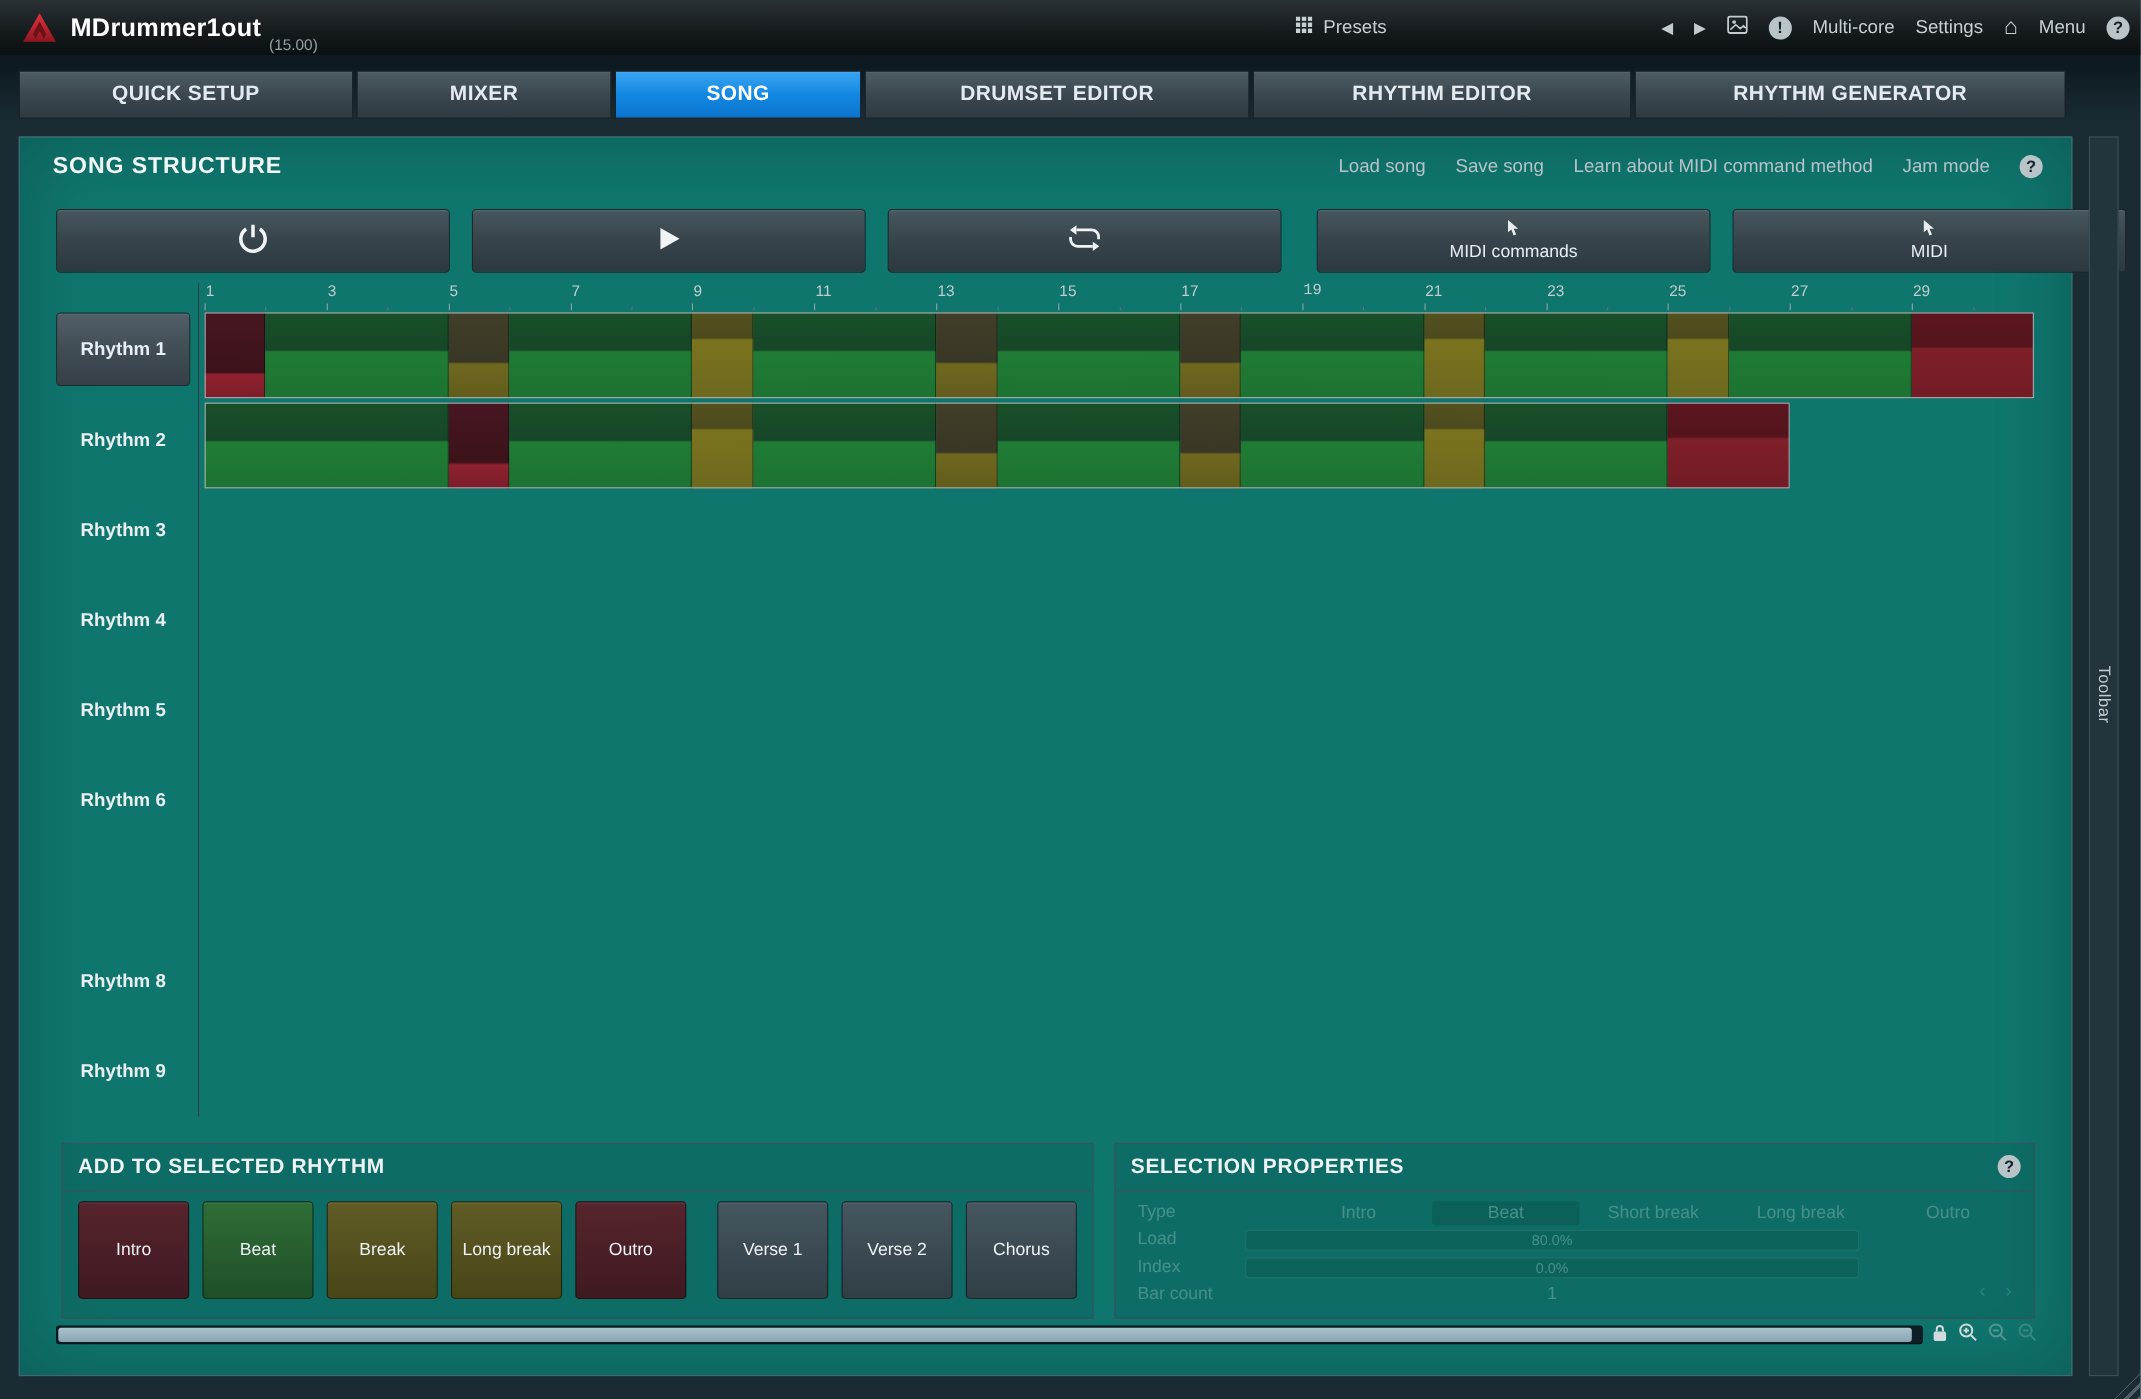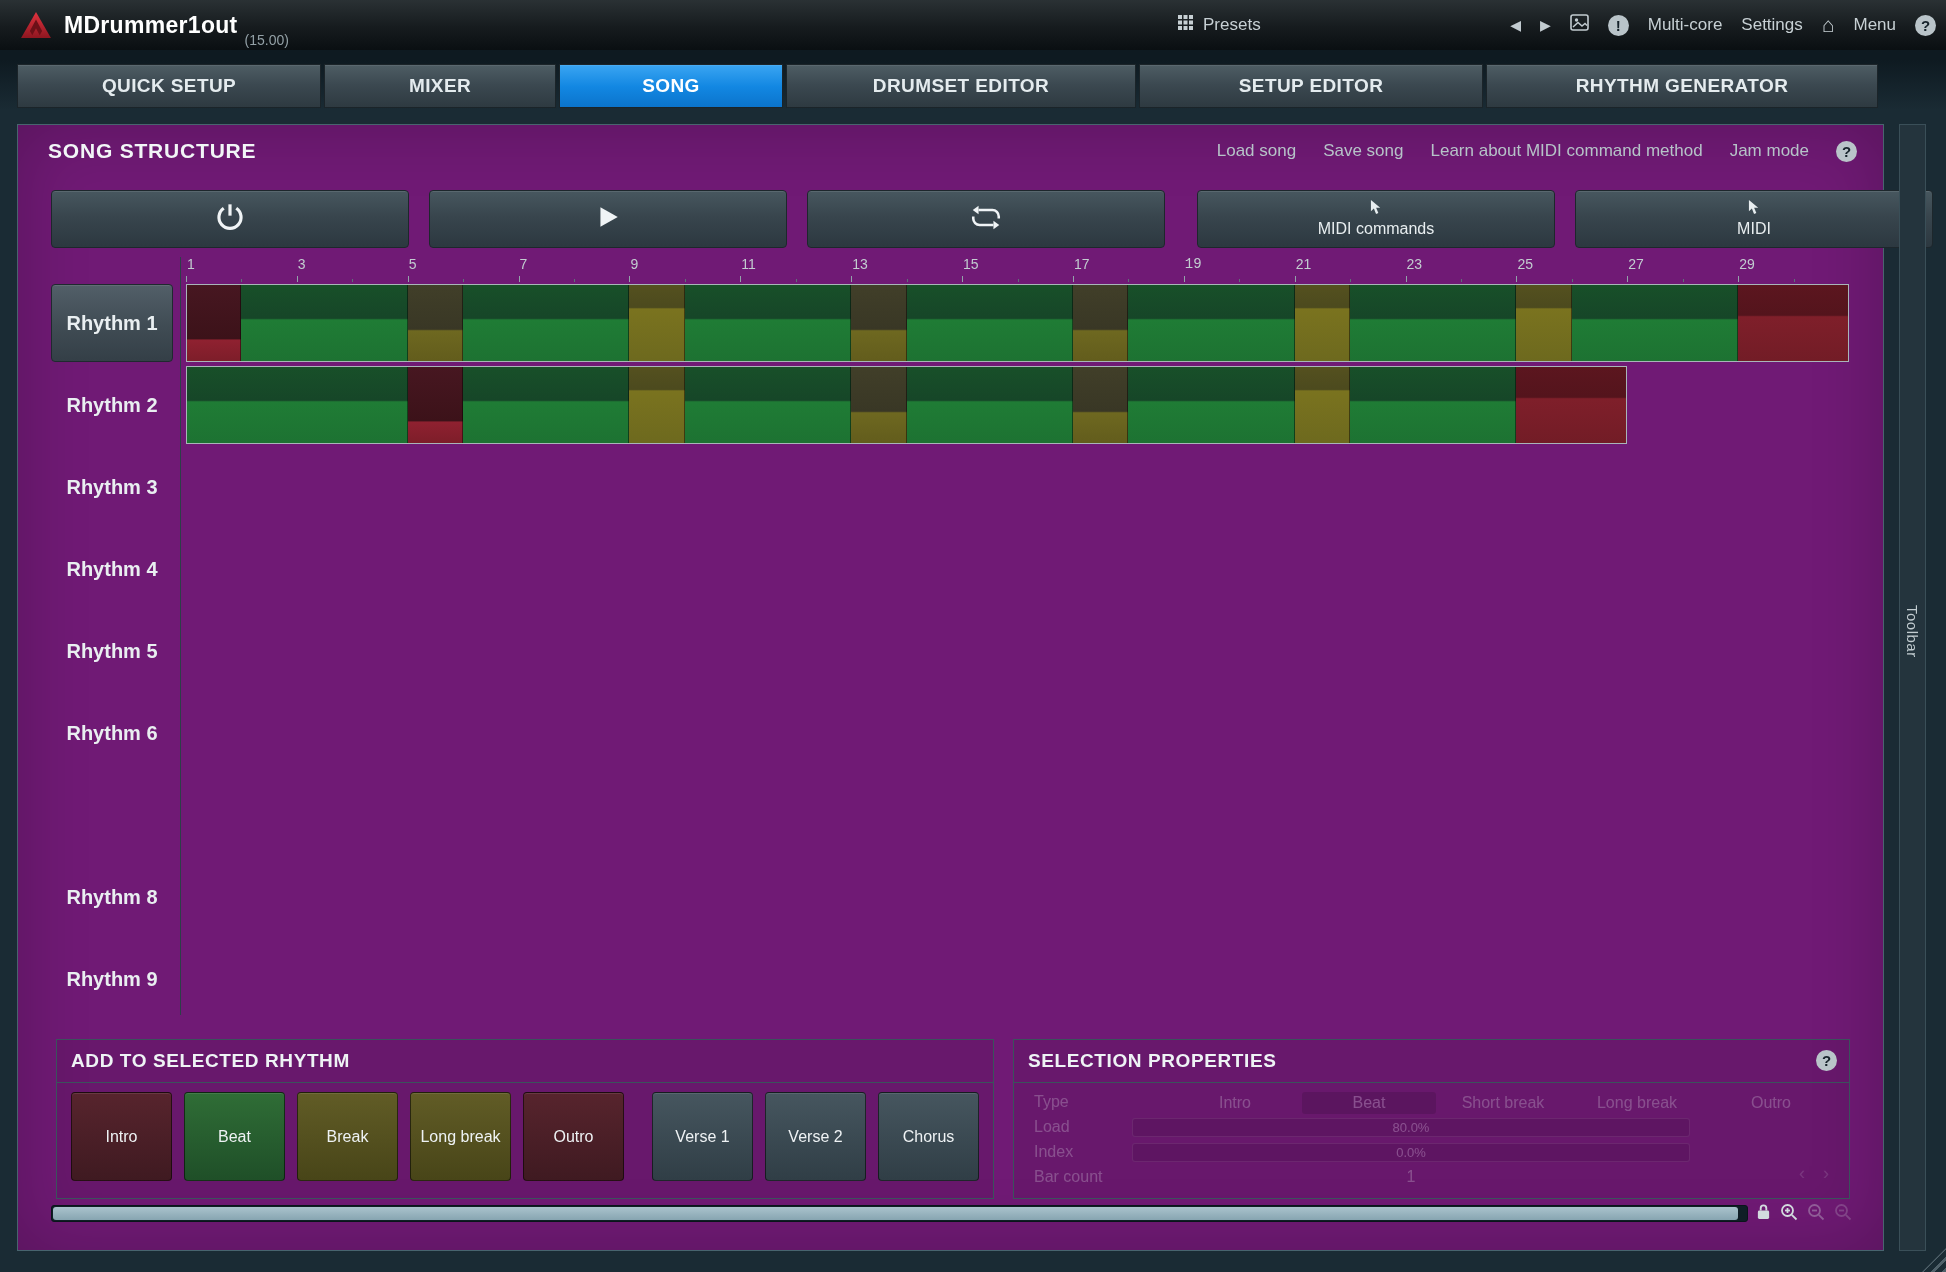--- a/index.html
+++ b/index.html
@@ -27,21 +27,21 @@
   .home-glyph { font-size:21px; }
   
   .tab-bar { position:absolute; top:64px; left:17px; width:1867px; height:44px; display:flex; gap:3px; }
   .tab { display:flex; align-items:center; justify-content:center; font-size:19px; font-weight:bold;
     color:#e4ebee; letter-spacing:0.4px; border:1px solid #1b2429;
     background:linear-gradient(180deg,#4e5d64 0%,#3b4850 48%,#2e3a41 100%);
     box-shadow:inset 0 1px 0 rgba(255,255,255,0.08); }
   .tab.active { background:linear-gradient(180deg,#3aa5f2 0%,#1287e2 52%,#0b74cc 100%); color:#fff; }
   
   .panel { position:absolute; top:124px; left:17px; width:1867px; height:1127px;
-    background:#701a75; border:1px solid #48646e;
+    background:#0f766e; border:1px solid #48646e;
     box-shadow:inset 0 0 70px rgba(0,0,0,0.22); }
   .panel-title { position:absolute; left:30px; top:14px; font-size:21px; font-weight:bold;
     letter-spacing:0.8px; color:#f2f6f7; }
   .header-links { position:absolute; right:26px; top:16px; display:flex; gap:27px; align-items:flex-start;
     font-size:17px; color:#b6c3c8; }
   .header-links .link { cursor:default; }
   
   .transport { position:absolute; left:33px; top:65px; width:1882px; height:58px; display:flex; gap:20px; }
   .tbtn { flex:1 1 0; background:linear-gradient(180deg,#47575f 0%,#38454d 46%,#2c3840 100%);
     border:1px solid #1d272c; border-radius:4px; box-shadow:inset 0 1px 0 rgba(255,255,255,0.10);
@@ -50,23 +50,23 @@
   .tbtn .lbl { font-size:16px; color:#e8eef0; margin-top:1px; }
   
   .ruler { position:absolute; left:168px; top:130px; width:1663px; height:27px; }
   .ruler .num { position:absolute; top:1px; font-size:14px; color:#c2ccd0; }
   .ruler .tick { position:absolute; bottom:0; width:1px; height:6px; background:#92a3aa; }
   .ruler .tick.minor { height:3px; background:#5d7179; }
   .v-sep { position:absolute; left:162px; top:132px; width:1px; height:758px; background:#2d3f48; }
   
   .tracks { position:absolute; left:0; top:159px; width:100%; height:740px; }
   .track-row { position:absolute; left:0; width:100%; height:78px; }
-  .track-label { position:absolute; left:33px; top:0; width:122px; height:78px;
+  .track-label { position:absolute; left:33px; top:0; width:122px; height:67px;
     display:flex; align-items:center; justify-content:center;
-    font-size:20px; font-weight:bold; color:#e9eff1; }
+    font-size:17px; font-weight:bold; color:#e9eff1; }
   .track-label.selected { background:linear-gradient(180deg,#525f68 0%,#414d55 50%,#343f47 100%);
     border:1px solid #1f292f; border-radius:4px; box-shadow:inset 0 1px 0 rgba(255,255,255,0.09); }
   .lane { position:absolute; left:168px; top:0; width:1663px; height:78px; }
   .lane-outline { position:absolute; left:0; top:0; height:100%; border:1px solid #a9b5b9; pointer-events:none; }
   .seg { position:absolute; top:0; bottom:0; border-right:1px solid rgba(0,0,0,0.45); }
   .seg.intro    { background:linear-gradient(180deg,#471721 0%,#3c1219 70%,#8f2130 72%,#7c1d29 100%); }
   .seg.beat     { background:linear-gradient(180deg,#185029 0%,#164628 44%,#1f7c35 46%,#1d7232 100%); }
   .seg.break    { background:linear-gradient(180deg,#413f29 0%,#393725 58%,#6e6820 60%,#625c1c 100%); }
   .seg.longbreak{ background:linear-gradient(180deg,#55511f 0%,#4c4a1e 30%,#7a731f 32%,#6d691e 100%); }
   .seg.outro    { background:linear-gradient(180deg,#5c161f 0%,#54141c 40%,#7f1f2a 42%,#721c26 100%); }
@@ -170,21 +170,21 @@
     <span>Menu</span>
     <span class="circle-icon">?</span>
   </div>
 </div>
 
 <div class="tab-bar">
     <div class="tab" style="width: 304px; flex: 0 0 auto;">QUICK SETUP</div>
     <div class="tab" style="width: 232px; flex: 0 0 auto;">MIXER</div>
     <div class="tab active" style="width: 224px; flex: 0 0 auto;">SONG</div>
     <div class="tab" style="width: 350px; flex: 0 0 auto;">DRUMSET EDITOR</div>
-    <div class="tab" style="width: 344px; flex: 0 0 auto;">SETUP EDITOR</div>
+    <div class="tab" style="width: 344px; flex: 0 0 auto;">RHYTHM EDITOR</div>
     <div class="tab" style="width: 392px; flex: 0 0 auto;">RHYTHM GENERATOR</div>
   </div>
 
 <div class="panel">
 
   <div class="panel-title">SONG STRUCTURE</div>
 
   <div class="header-links">
     <span class="link">Load song</span>
     <span class="link">Save song</span>

